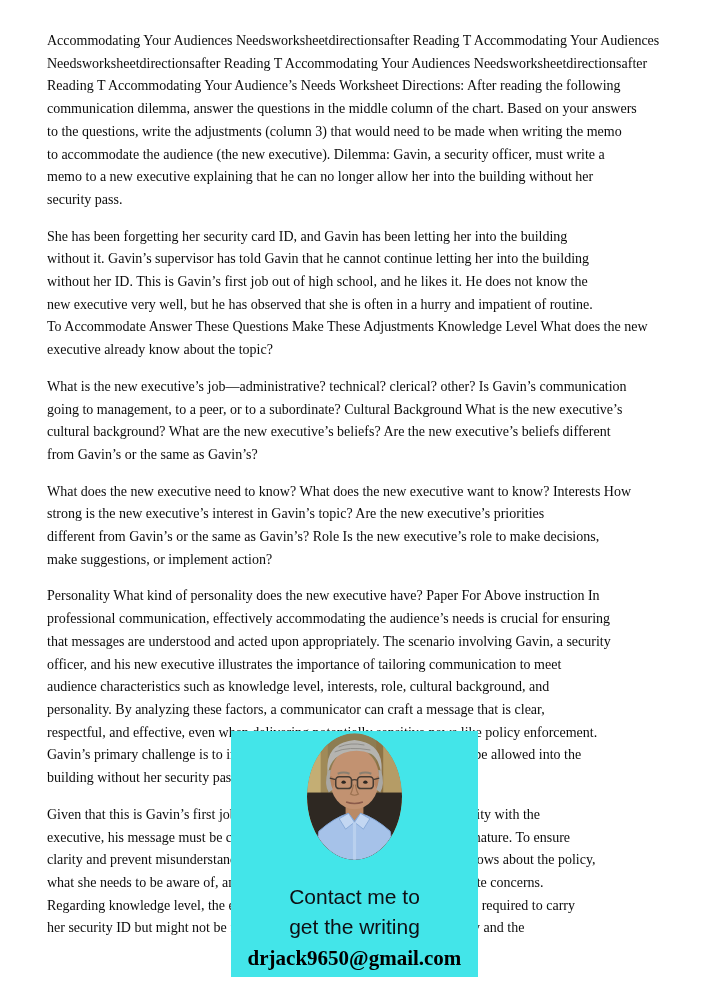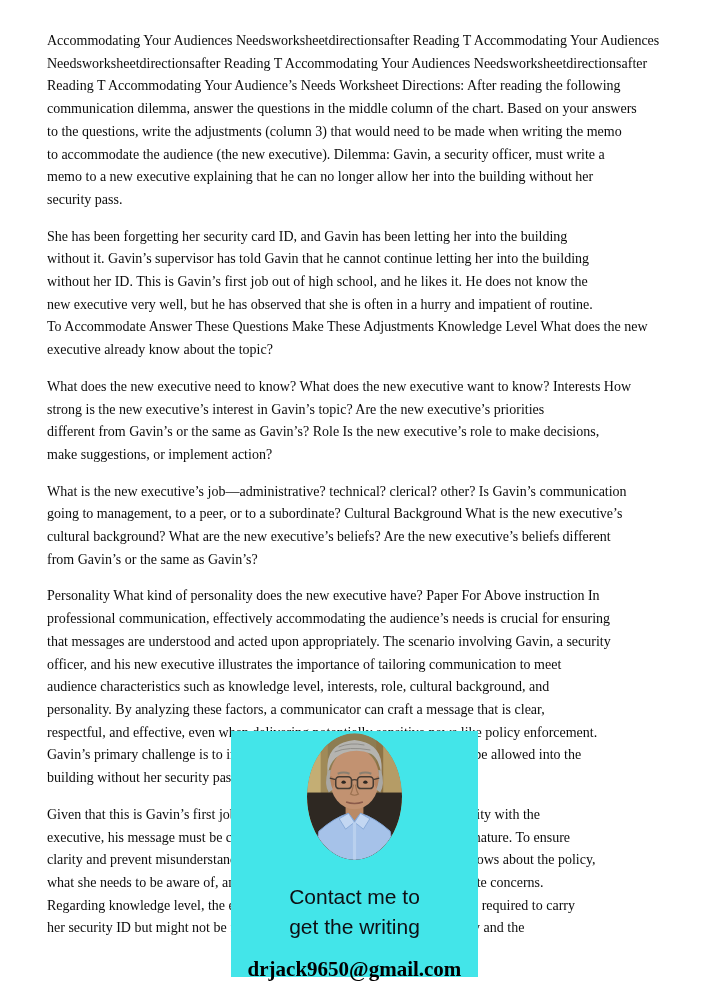--- a/index.html
+++ b/index.html
@@ -46,21 +46,21 @@
   .portrait svg { display: block; }
   .card-heading {
     margin-top: 22px;
     font-family: "Liberation Sans", "DejaVu Sans", sans-serif;
     font-weight: 400;
     font-size: 21px;
     line-height: 30px;
     color: #0e0e13;
   }
   .card-email {
-    margin-top: 14px;
+    margin-top: 3px;
     font-family: "Liberation Serif", "DejaVu Serif", serif;
     font-weight: 700;
     font-size: 21px;
     line-height: 26px;
     color: #000000;
   }
 </style>
 </head>
 <body>
 
@@ -74,28 +74,28 @@
 to the questions, write the adjustments (column 3) that would need to be made when writing the memo
 to accommodate the audience (the new executive). Dilemma: Gavin, a security officer, must write a
 memo to a new executive explaining that he can no longer allow her into the building without her
 security pass.</p>
     <p class="para">She has been forgetting her security card ID, and Gavin has been letting her into the building
 without it. Gavin’s supervisor has told Gavin that he cannot continue letting her into the building
 without her ID. This is Gavin’s first job out of high school, and he likes it. He does not know the
 new executive very well, but he has observed that she is often in a hurry and impatient of routine.
 To Accommodate Answer These Questions Make These Adjustments Knowledge Level What does the new
 executive already know about the topic?</p>
+    <p class="para">What is the new executive’s job—administrative? technical? clerical? other? Is Gavin’s communication
+going to management, to a peer, or to a subordinate? Cultural Background What is the new executive’s
+cultural background? What are the new executive’s beliefs? Are the new executive’s beliefs different
+from Gavin’s or the same as Gavin’s?</p>
     <p class="para">What does the new executive need to know? What does the new executive want to know? Interests How
 strong is the new executive’s interest in Gavin’s topic? Are the new executive’s priorities
 different from Gavin’s or the same as Gavin’s? Role Is the new executive’s role to make decisions,
 make suggestions, or implement action?</p>
-    <p class="para">What is the new executive’s job—administrative? technical? clerical? other? Is Gavin’s communication
-going to management, to a peer, or to a subordinate? Cultural Background What is the new executive’s
-cultural background? What are the new executive’s beliefs? Are the new executive’s beliefs different
-from Gavin’s or the same as Gavin’s?</p>
     <p class="para">Personality What kind of personality does the new executive have? Paper For Above instruction In
 professional communication, effectively accommodating the audience’s needs is crucial for ensuring
 that messages are understood and acted upon appropriately. The scenario involving Gavin, a security
 officer, and his new executive illustrates the importance of tailoring communication to meet
 audience characteristics such as knowledge level, interests, role, cultural background, and
 personality. By analyzing these factors, a communicator can craft a message that is clear,
 respectful, and effective, even when delivering potentially sensitive news like policy enforcement.
 Gavin’s primary challenge is to inform the executive that she will no longer be allowed into the
 building without her security pass, per the directive of his supervisor.</p>
     <p class="para">Given that this is Gavin’s first job out of high school and his limited familiarity with the

